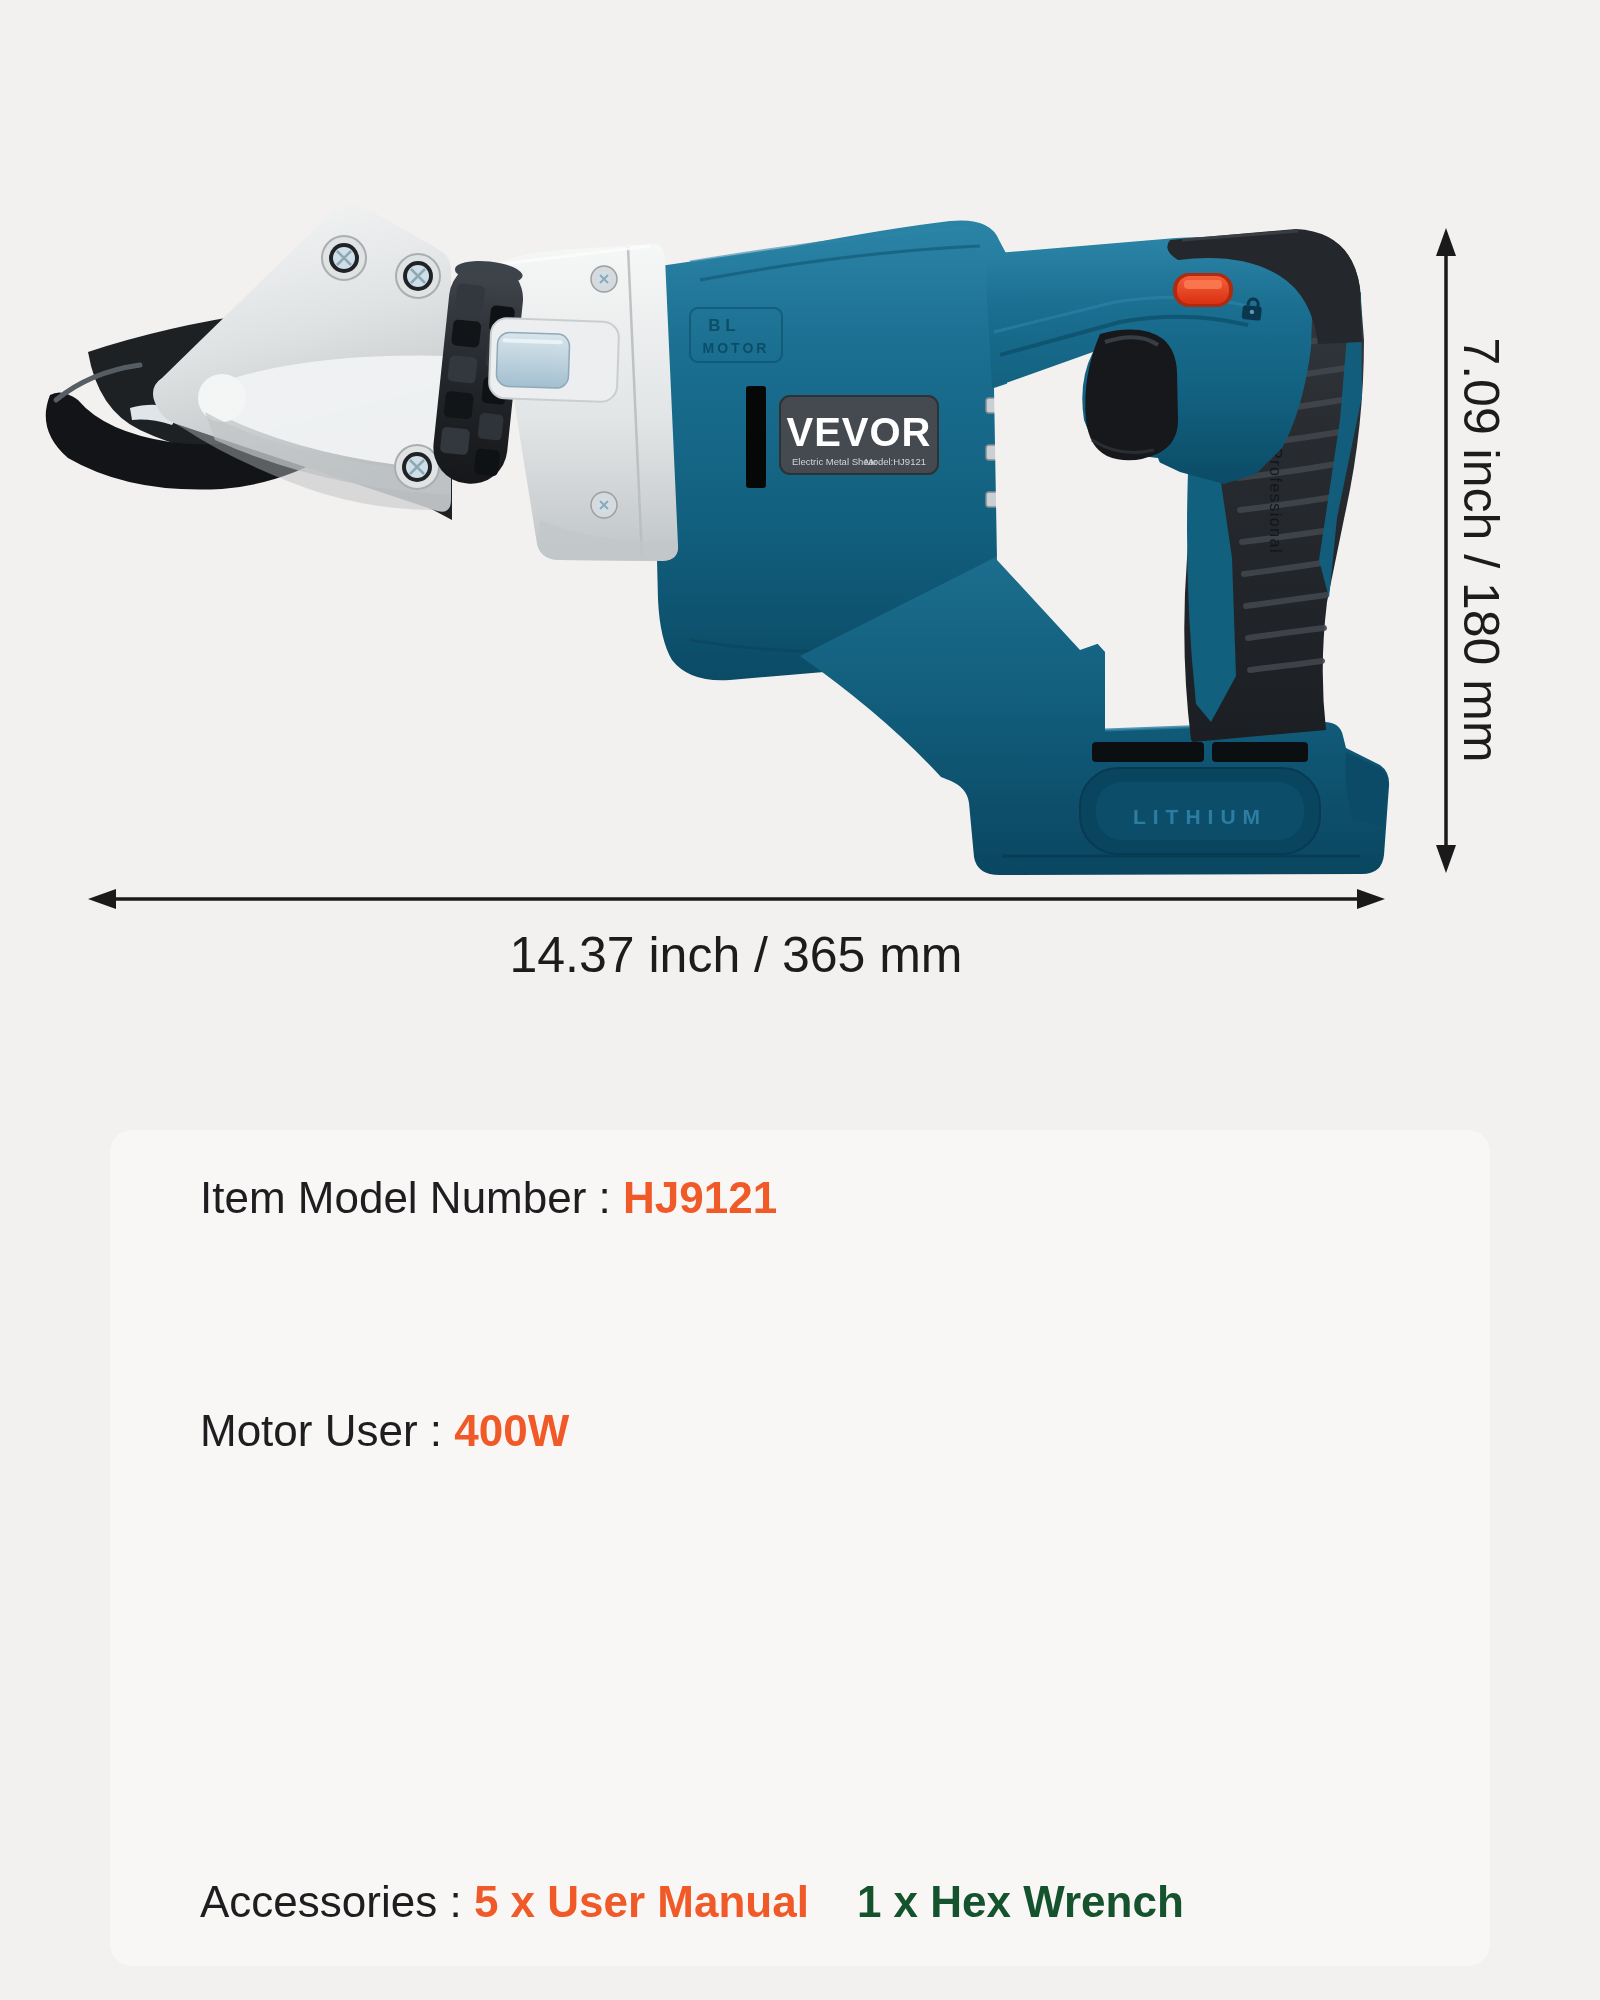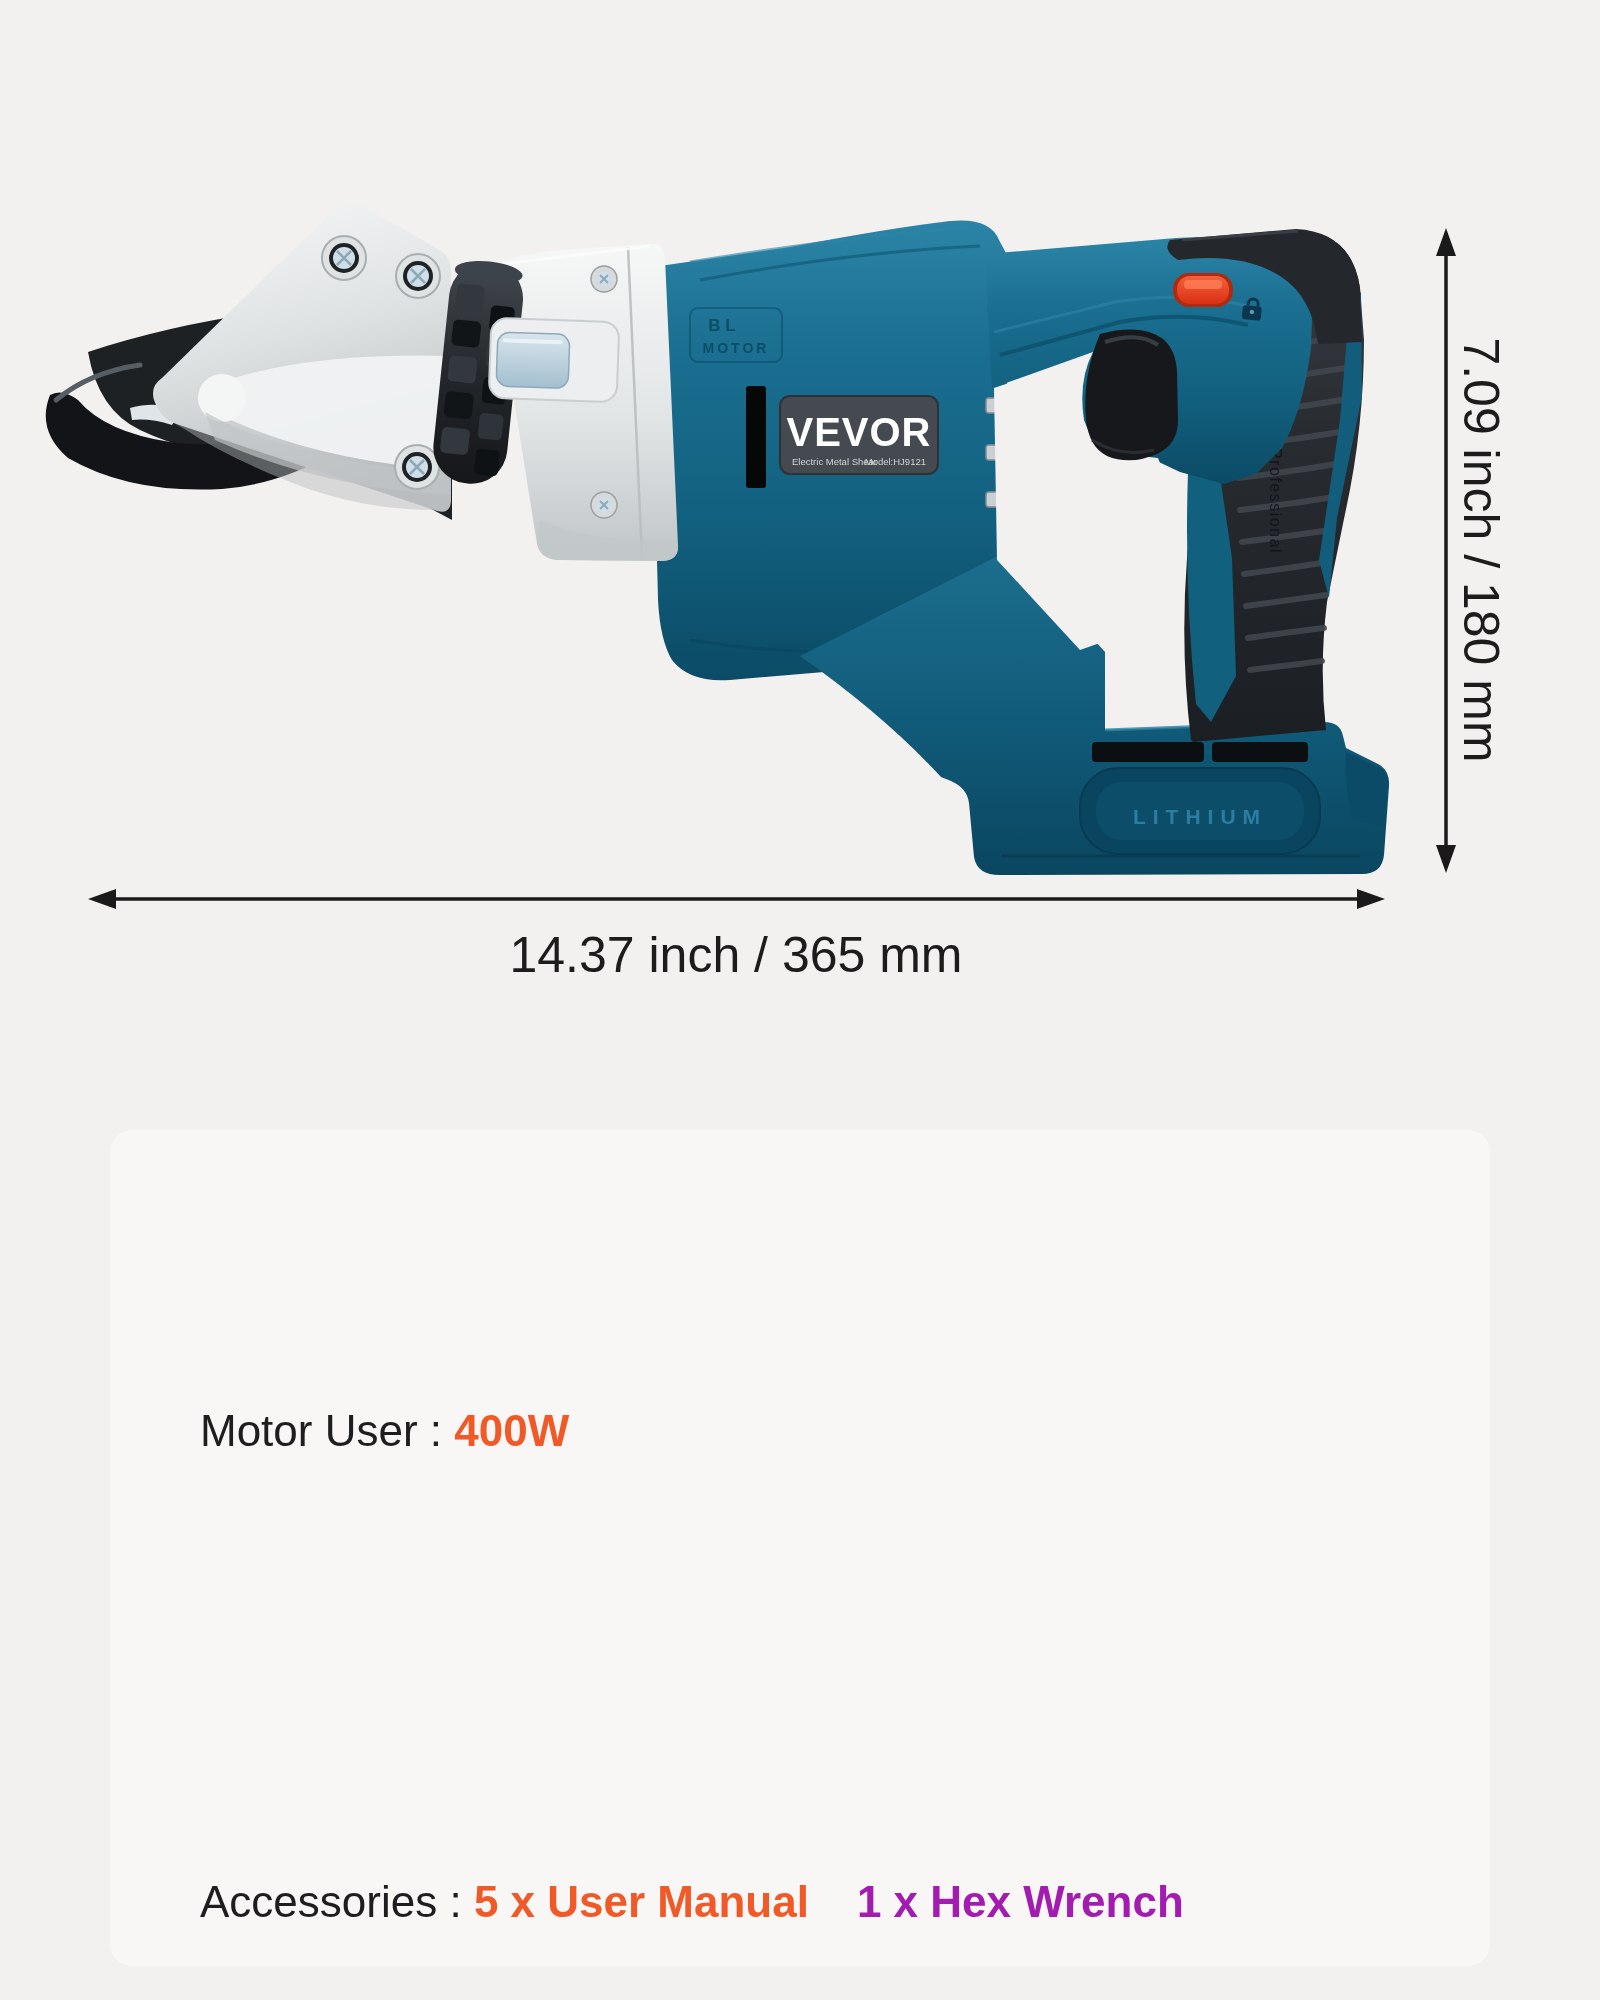--- a/index.html
+++ b/index.html
@@ -12,21 +12,21 @@
   .figure{position:absolute;left:0;top:0;width:1600px;height:1060px;}
   .dim-label{fill:#1c1c1c;font-size:50px;font-family:"Liberation Sans",sans-serif;}
   .spec-panel{
     position:absolute;left:110px;top:1130px;width:1380px;height:836px;
     background:#f9f7f5;border-radius:22px;
   }
   .spec-row{position:absolute;left:90px;font-size:44px;line-height:1.1;white-space:nowrap;}
   .spec-row .label{color:#1e1e20;font-weight:400;}
   .spec-row .sep{color:#1e1e20;font-weight:400;}
   .spec-row .value{color:#f05a28;font-weight:700;}
-  .spec-row .value2{color:#a21caf;font-weight:700;margin-left:48px;}
+  .spec-row .value2{color:#14532d;font-weight:700;margin-left:48px;}
   .value2:empty{margin-left:0;}
   text{font-family:"Liberation Sans",sans-serif;}
 </style>
 </head>
 <body>
 
 <svg class="figure" viewBox="0 0 1600 1060" width="1600" height="1060">
   <defs>
     <linearGradient id="silverG" x1="0" y1="0" x2="0.25" y2="1">
       <stop offset="0" stop-color="#f7f8f8"></stop>
@@ -222,20 +222,23 @@
   <g>
     <line x1="1446" y1="240" x2="1446" y2="861" stroke="#1a1a1a" stroke-width="3.5"></line>
     <polygon points="1446,228 1436,256 1456,256" fill="#1a1a1a"></polygon>
     <polygon points="1446,873 1436,845 1456,845" fill="#1a1a1a"></polygon>
     <text class="dim-label" transform="translate(1464,550) rotate(90)" text-anchor="middle">7.09 inch / 180 mm</text>
   </g>
 </svg>
 
 <div class="spec-panel">
 
+  <div class="spec-row" style="top:44px">
+    <span class="label">Item Model Number</span><span class="sep"> : </span><span class="value">HJ9121</span><span class="value2"></span>
+  </div>
 
 
   <div class="spec-row" style="top:277px">
     <span class="label">Motor User</span><span class="sep"> : </span><span class="value">400W</span><span class="value2"></span>
   </div>
 
 
 
 
   <div class="spec-row" style="top:748px">

